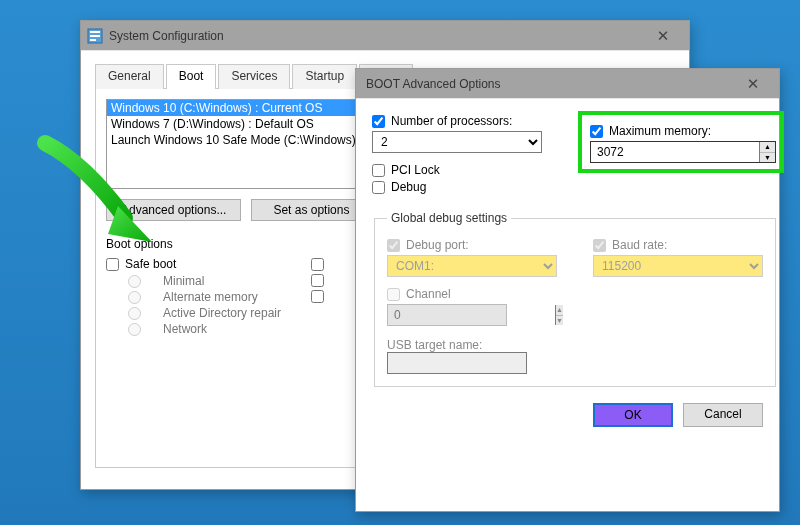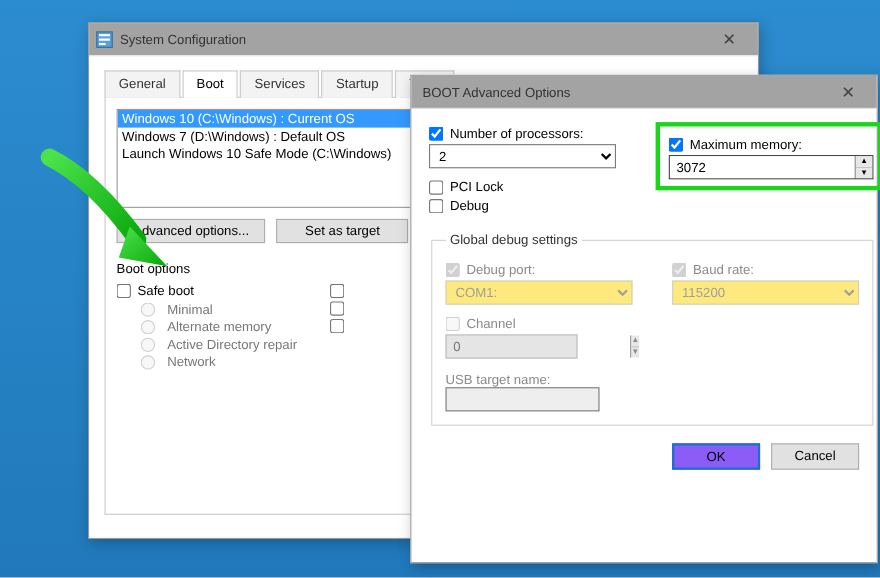--- a/index.html
+++ b/index.html
@@ -20,27 +20,27 @@
   .tabpanel { border:1px solid #c9c9c9; padding:10px; background:#fff; min-height:380px;}
   .listbox { border:1px solid #9a9a9a; height:90px; overflow:hidden; background:#fff; margin-bottom:10px; }
   .listbox .item { padding:1px 4px; white-space:nowrap; }
   .listbox .item.selected { background:#3399ff; color:#fff; }
   .btnrow { display:flex; gap:10px; margin:4px 0 12px; }
   .btn { border:1px solid #adadad; background:#e1e1e1; padding:3px 14px; min-width:120px; text-align:center; cursor:default;}
   .fieldset-label { margin:4px 0 6px; }
   .chk { display:flex; align-items:center; gap:6px; margin:3px 0; }
   .chk input { width:13px; height:13px; margin:0;}
   .radio-list { margin-left: 22px; }
-  .radio-list .r { display:flex; align-items:center; gap:11px; margin:2px 0; color:#777;}
+  .radio-list .r { display:flex; align-items:center; gap:22px; margin:2px 0; color:#777;}
   .radio-list .r input { margin:0;}
   .boot-cols { display:flex; gap:30px; }
   
   .arrow { position:absolute; left:30px; top:128px; pointer-events:none; }
   
-  #advopt { left: 373px; top: 68px; width: 425px; height: 444px; background:#fff; }
+  #advopt { left: 355px; top: 68px; width: 425px; height: 444px; background:#fff; }
   #advopt .body { padding: 12px 16px 10px; }
   .two-col { display:flex; gap:36px; }
   .col { flex:1; }
   select, input[type=text].combo { width:170px; height:22px; border:1px solid #7a7a7a; background:#fff; padding:0 4px;}
   .spinner-wrap { display:flex; border:1px solid #333; width:186px; height:22px; }
   .spinner-wrap input { border:none; flex:1; padding:0 6px; outline:none; height:20px;}
   .spinner-btns { width:16px; display:flex; flex-direction:column; border-left:1px solid #7a7a7a; }
   .spinner-btns span { flex:1; font-size:7px; text-align:center; background:#e7e7e7; line-height:9px; border-bottom:1px solid #bbb;}
   .spinner-btns span:last-child{border-bottom:none;}
   fieldset { border:1px solid #d0d0d0; padding:10px 12px 12px; margin-top:14px;}
@@ -79,21 +79,21 @@
       <div class="tab inactive">Tools</div>
     </div>
     <div class="tabpanel">
       <div class="listbox">
         <div class="item selected">Windows 10 (C:\Windows) : Current OS</div>
         <div class="item">Windows 7 (D:\Windows) : Default OS</div>
         <div class="item">Launch Windows 10 Safe Mode (C:\Windows)</div>
       </div>
       <div class="btnrow">
         <div class="btn">Advanced options...</div>
-        <div class="btn">Set as target</div>
+        <div class="btn">Set as options</div>
       </div>
       <div class="boot-cols">
         <div>
           <div class="fieldset-label">Boot options</div>
           <label class="chk">
             <input type="checkbox" style="">
             <span>Safe boot</span>
           </label>
           <div class="radio-list">
             <label class="r">

